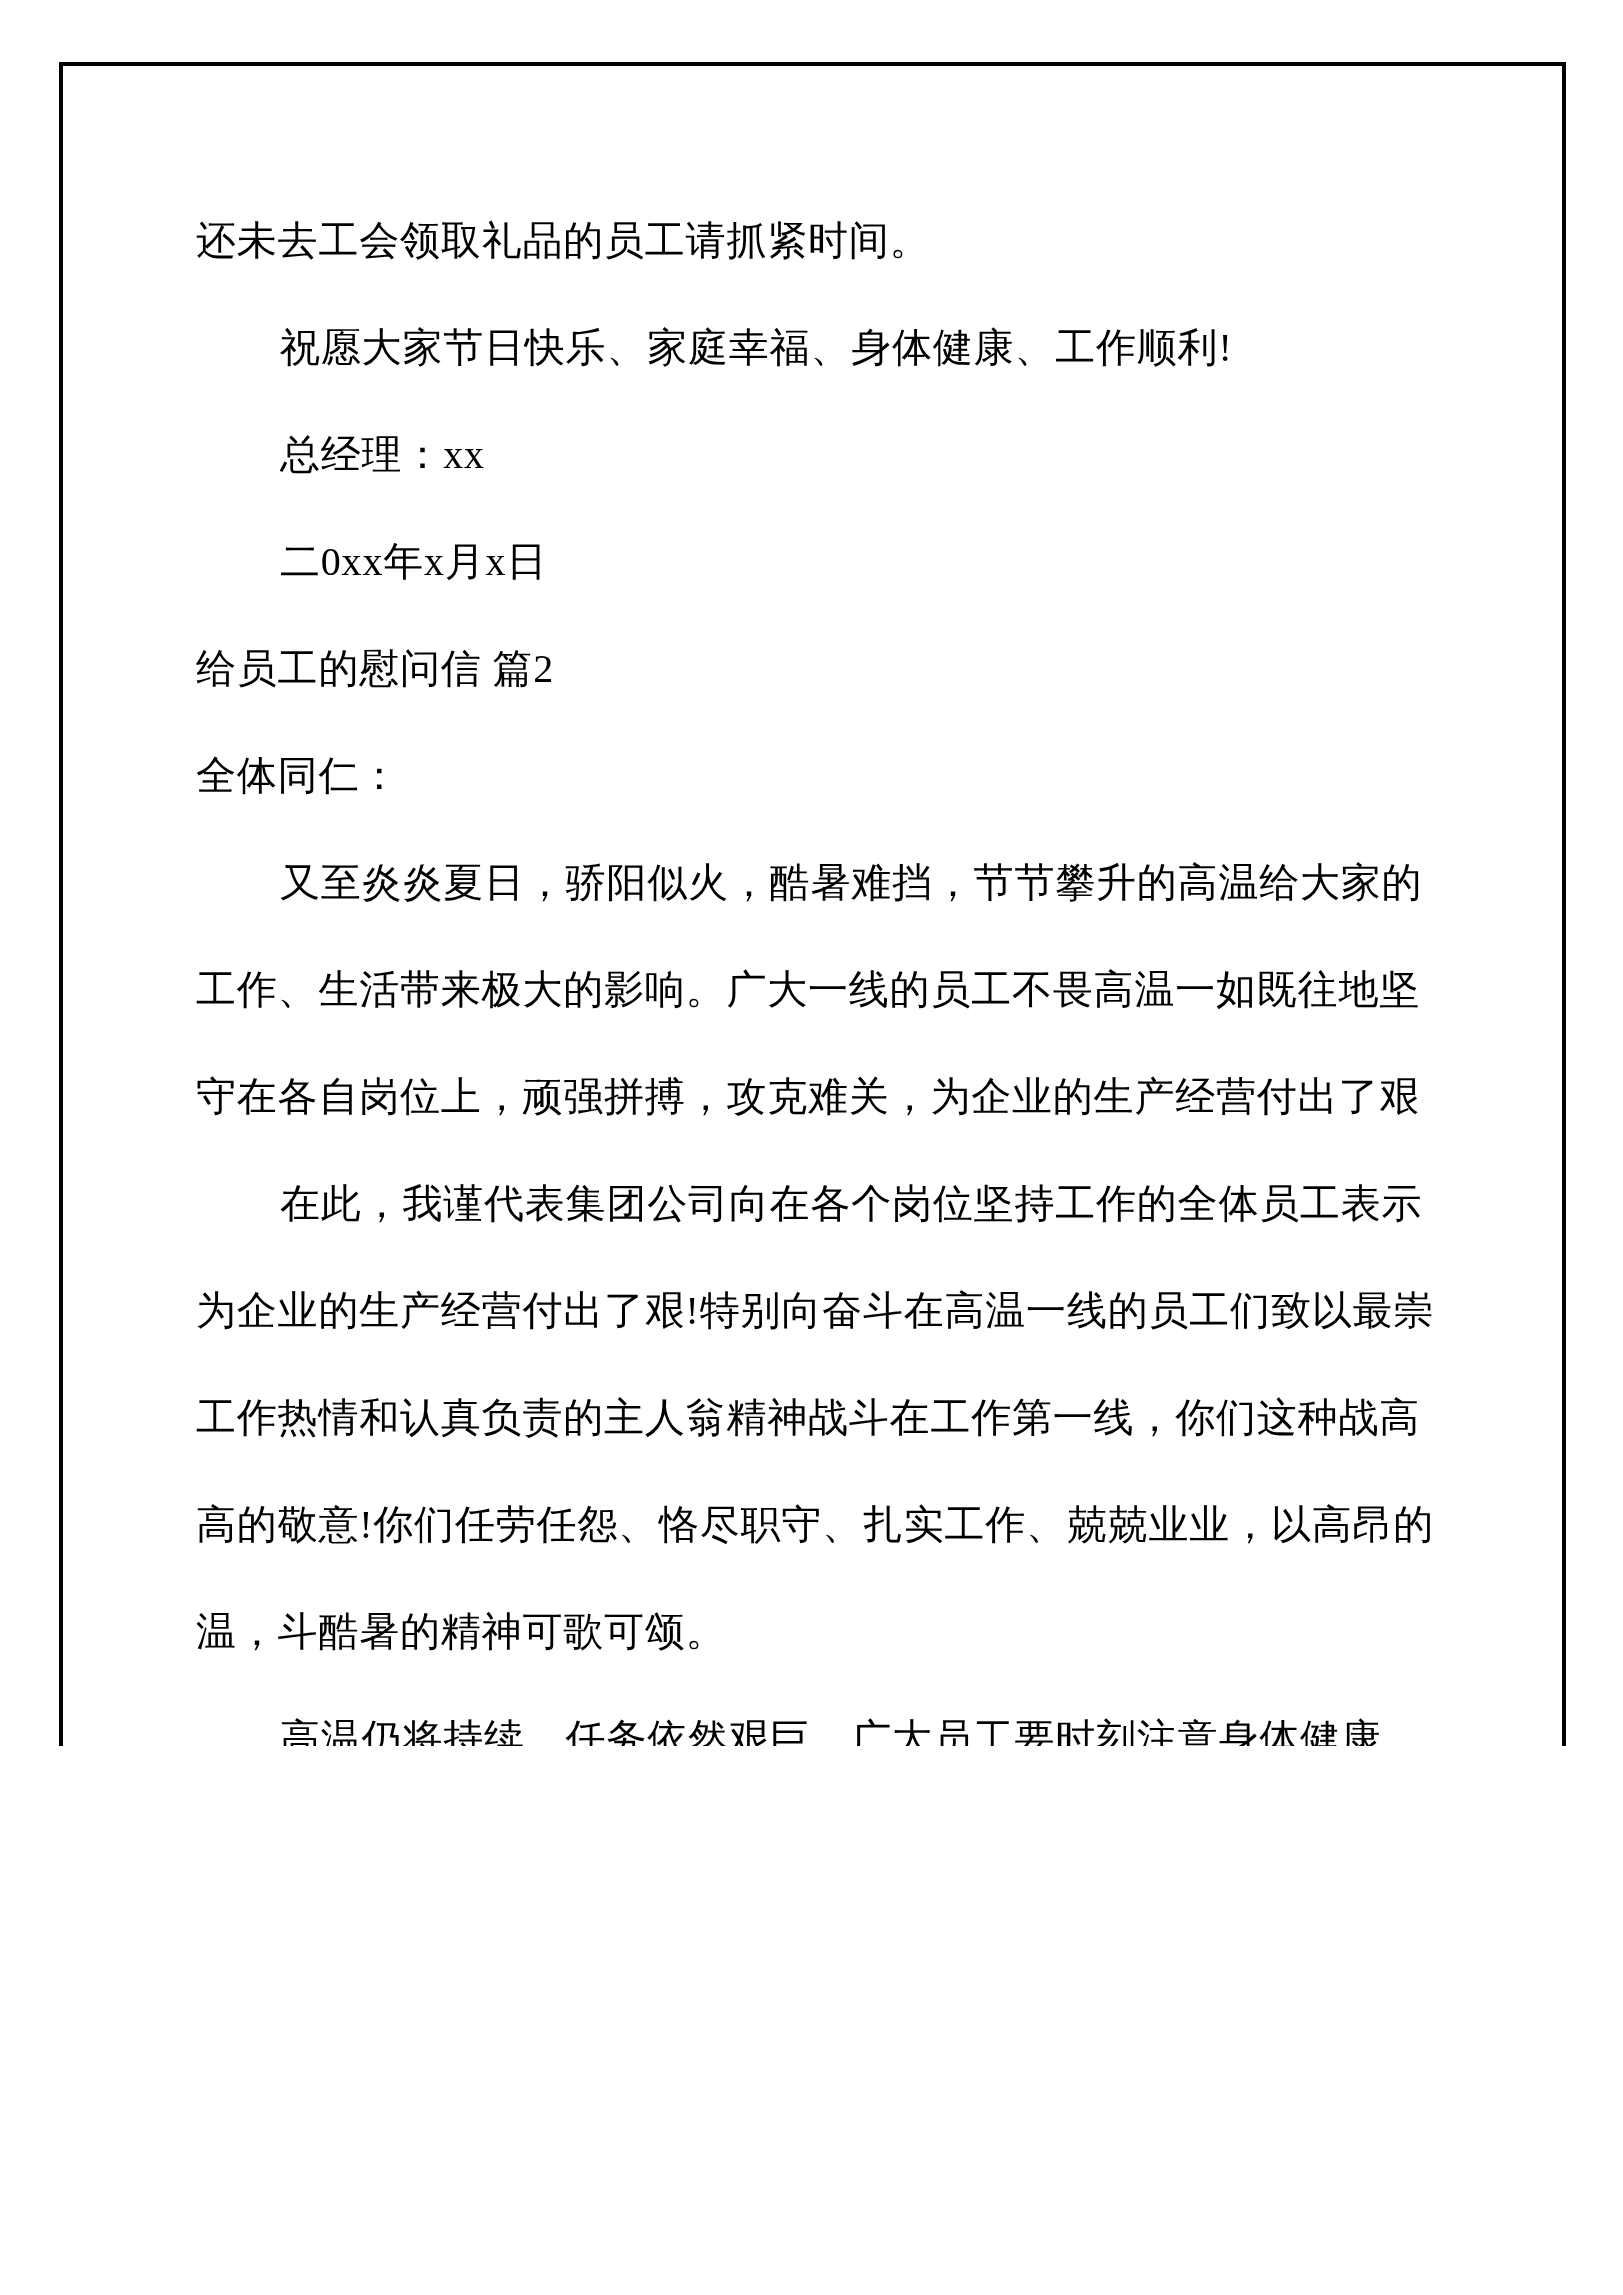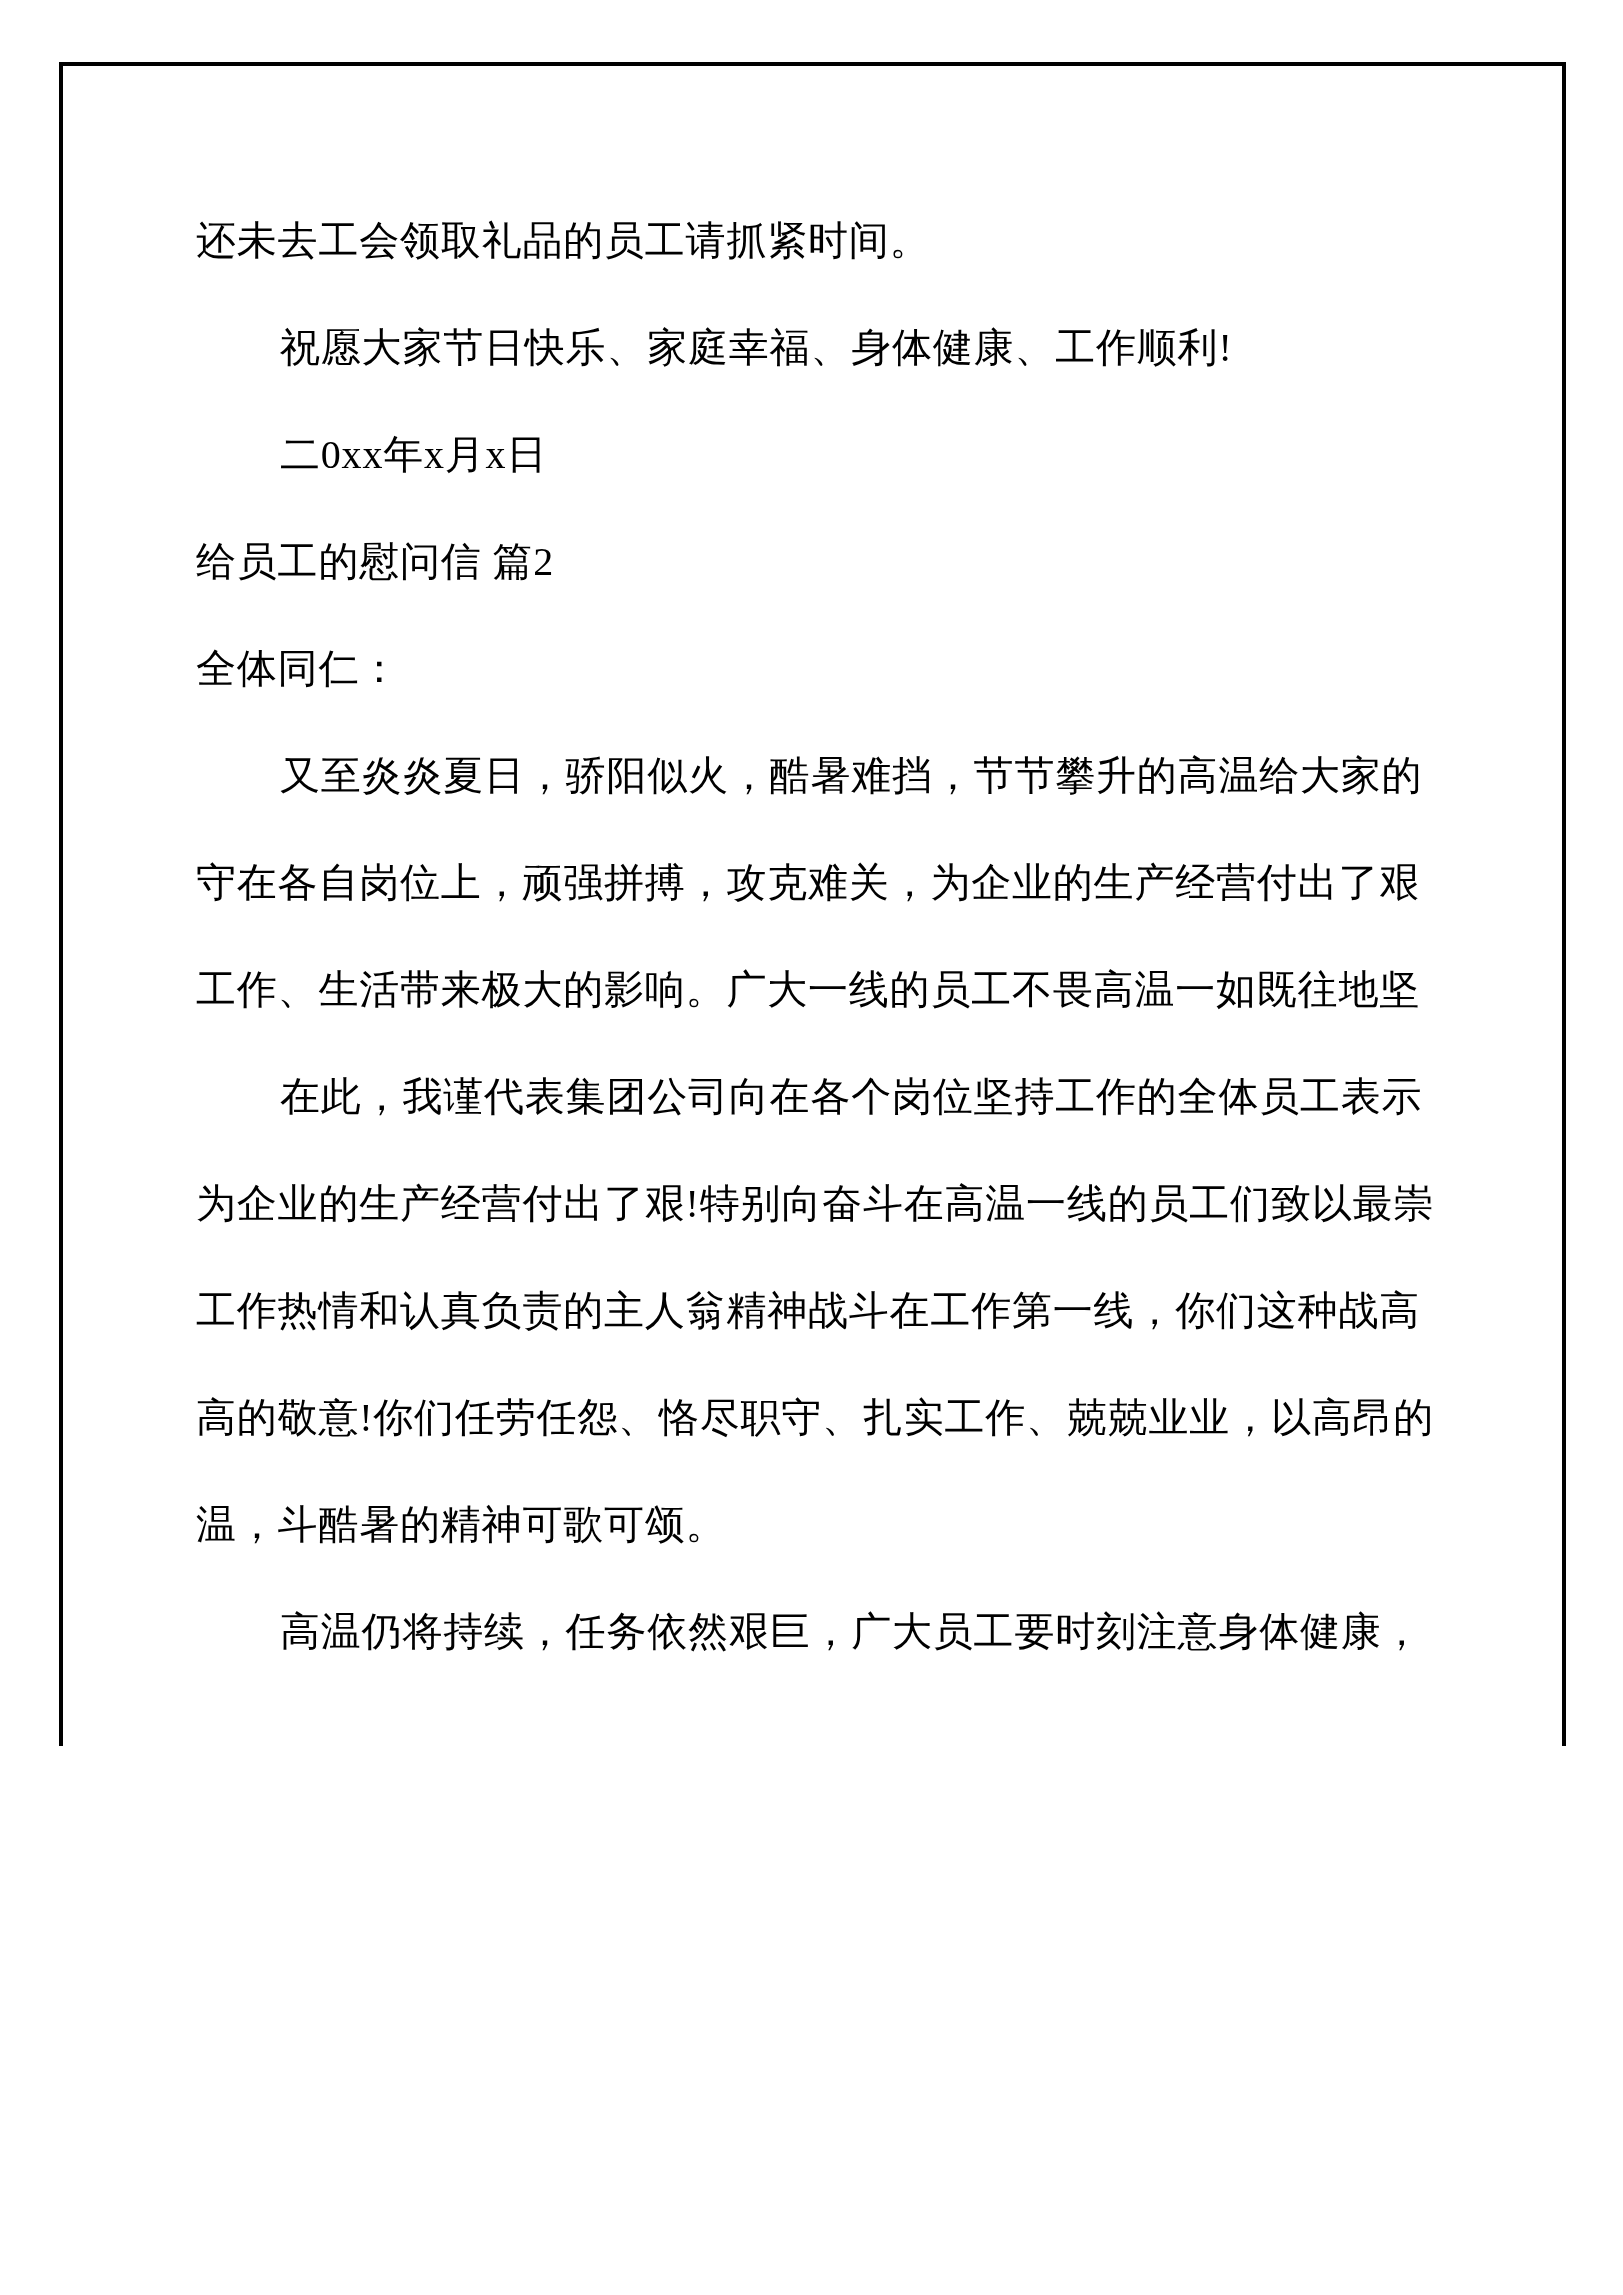--- a/index.html
+++ b/index.html
@@ -58,26 +58,27 @@
 </style>
 </head>
 <body>
 
 <div class="page">
   <div class="frame"></div>
 
   <div class="body-text">
     <p>还未去工会领取礼品的员工请抓紧时间。</p>
     <p class="indent">祝愿大家节日快乐、家庭幸福、身体健康、工作顺利!</p>
+    <p class="indent">总经理：xx</p>
     <p class="indent">二0xx年x月x日</p>
     <p>给员工的慰问信 篇2</p>
     <p>全体同仁：</p>
     <p class="indent">又至炎炎夏日，骄阳似火，酷暑难挡，节节攀升的高温给大家的</p>
+    <p>工作、生活带来极大的影响。广大一线的员工不畏高温一如既往地坚</p>
     <p>守在各自岗位上，顽强拼搏，攻克难关，为企业的生产经营付出了艰</p>
-    <p>工作、生活带来极大的影响。广大一线的员工不畏高温一如既往地坚</p>
     <p class="indent">在此，我谨代表集团公司向在各个岗位坚持工作的全体员工表示</p>
     <p>为企业的生产经营付出了艰!特别向奋斗在高温一线的员工们致以最崇</p>
     <p>工作热情和认真负责的主人翁精神战斗在工作第一线，你们这种战高</p>
     <p>高的敬意!你们任劳任怨、恪尽职守、扎实工作、兢兢业业，以高昂的</p>
     <p>温，斗酷暑的精神可歌可颂。</p>
     <p class="indent">高温仍将持续，任务依然艰巨，广大员工要时刻注意身体健康，</p>
   </div>
 
   <div class="page-footer">第1页　共1页</div>
 </div>

